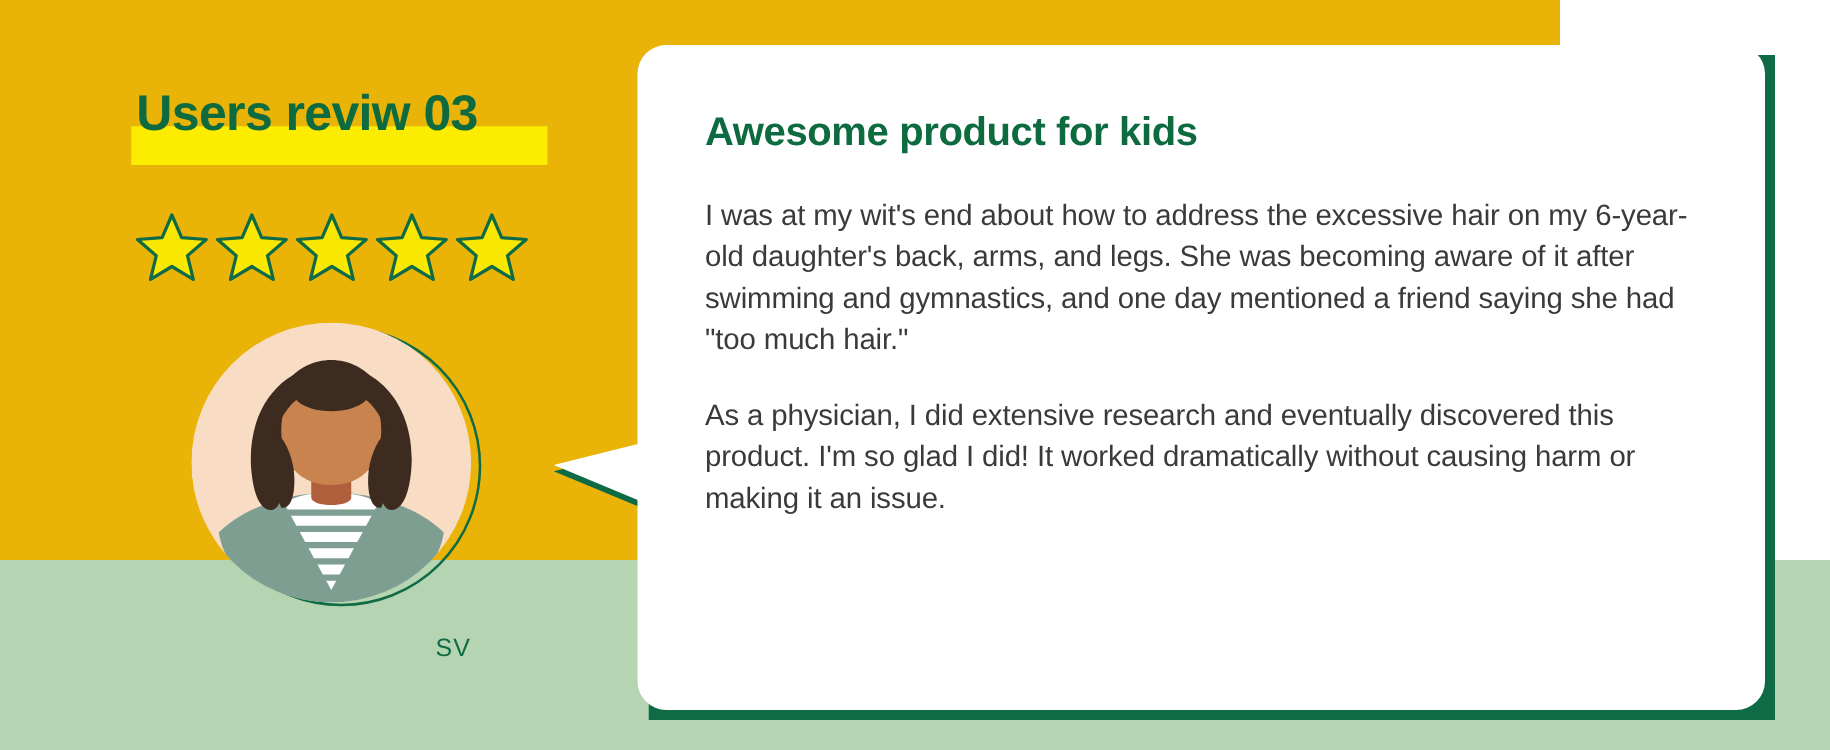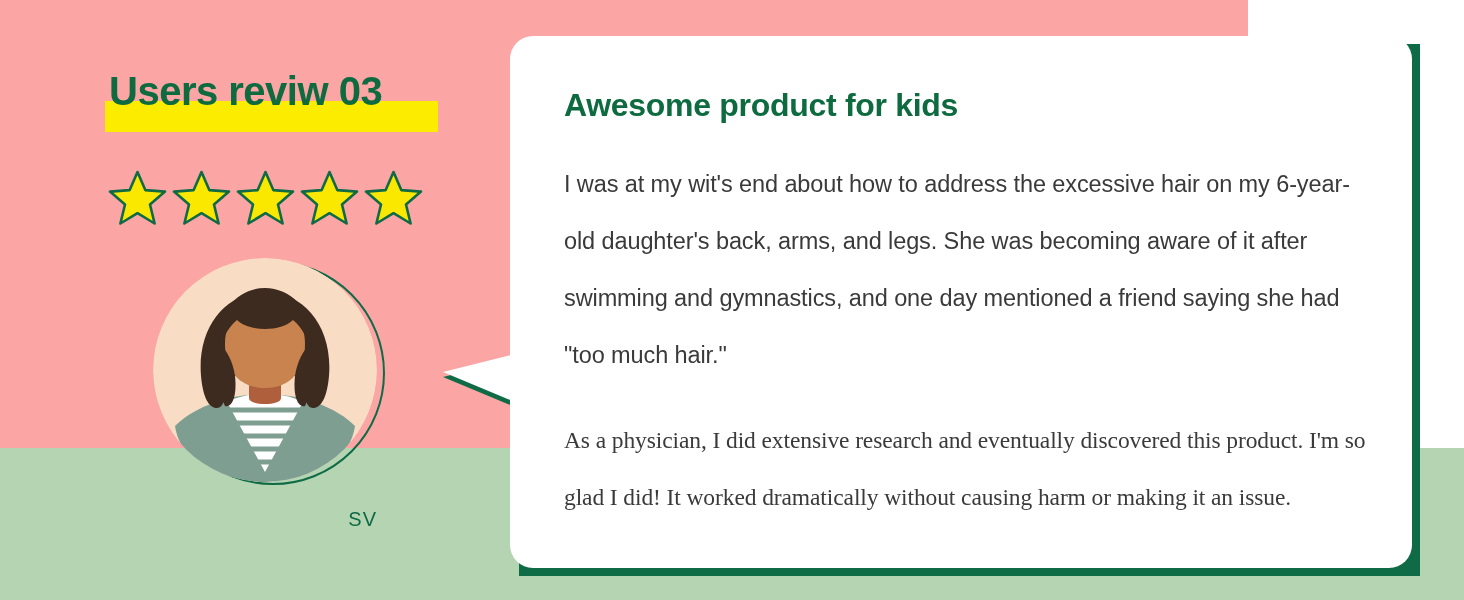--- a/index.html
+++ b/index.html
@@ -4,21 +4,21 @@
 <style>
   * { margin:0; padding:0; box-sizing:border-box; }
   html, body {
     width: 1464px; height: 600px;
     overflow: hidden;
     font-family: "Liberation Sans", sans-serif;
   }
   #stage {
     position: relative;
     width: 1248px; height: 600px;
-    background: #fca5a5;
+    background: #eab308;
   }
   
   .band-bottom {
     position: absolute;
     left: 0; top: 448px;
     width: 1464px; height: 152px;
     background: #b5d4b1;
   }
 
   
@@ -126,25 +126,25 @@
   .card-heading {
     font-size: 32px;
     font-weight: 700;
     color: #0d6b3f;
     letter-spacing: -0.3px;
     line-height: 42px;
     margin-bottom: 30px;
   }
   .card-para {
     font-size: 23.5px;
-    line-height: 57px;
+    line-height: 33px;
     color: #3a3a3a;
     letter-spacing: -0.1px;
   }
-  .card-para + .card-para { margin-top: 28px; font-family: Liberation Serif, serif; }
+  .card-para + .card-para { margin-top: 28px; }
 </style>
 </head>
 <body>
 
 <div id="stage">
 
   <div class="band-bottom"></div>
 
   <div class="left-col">
 

